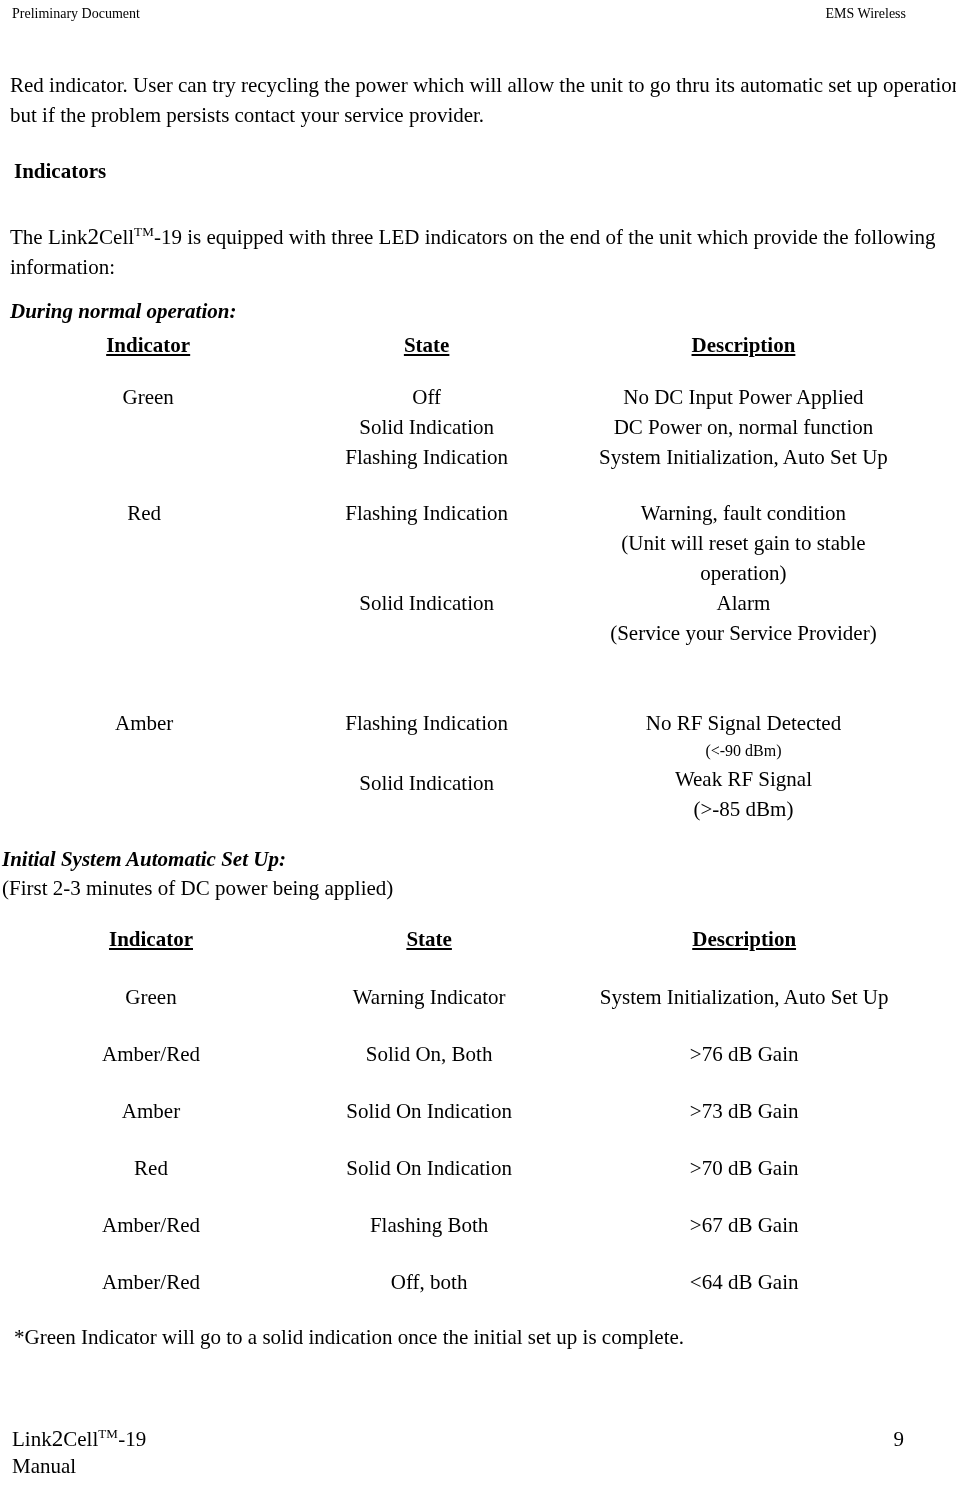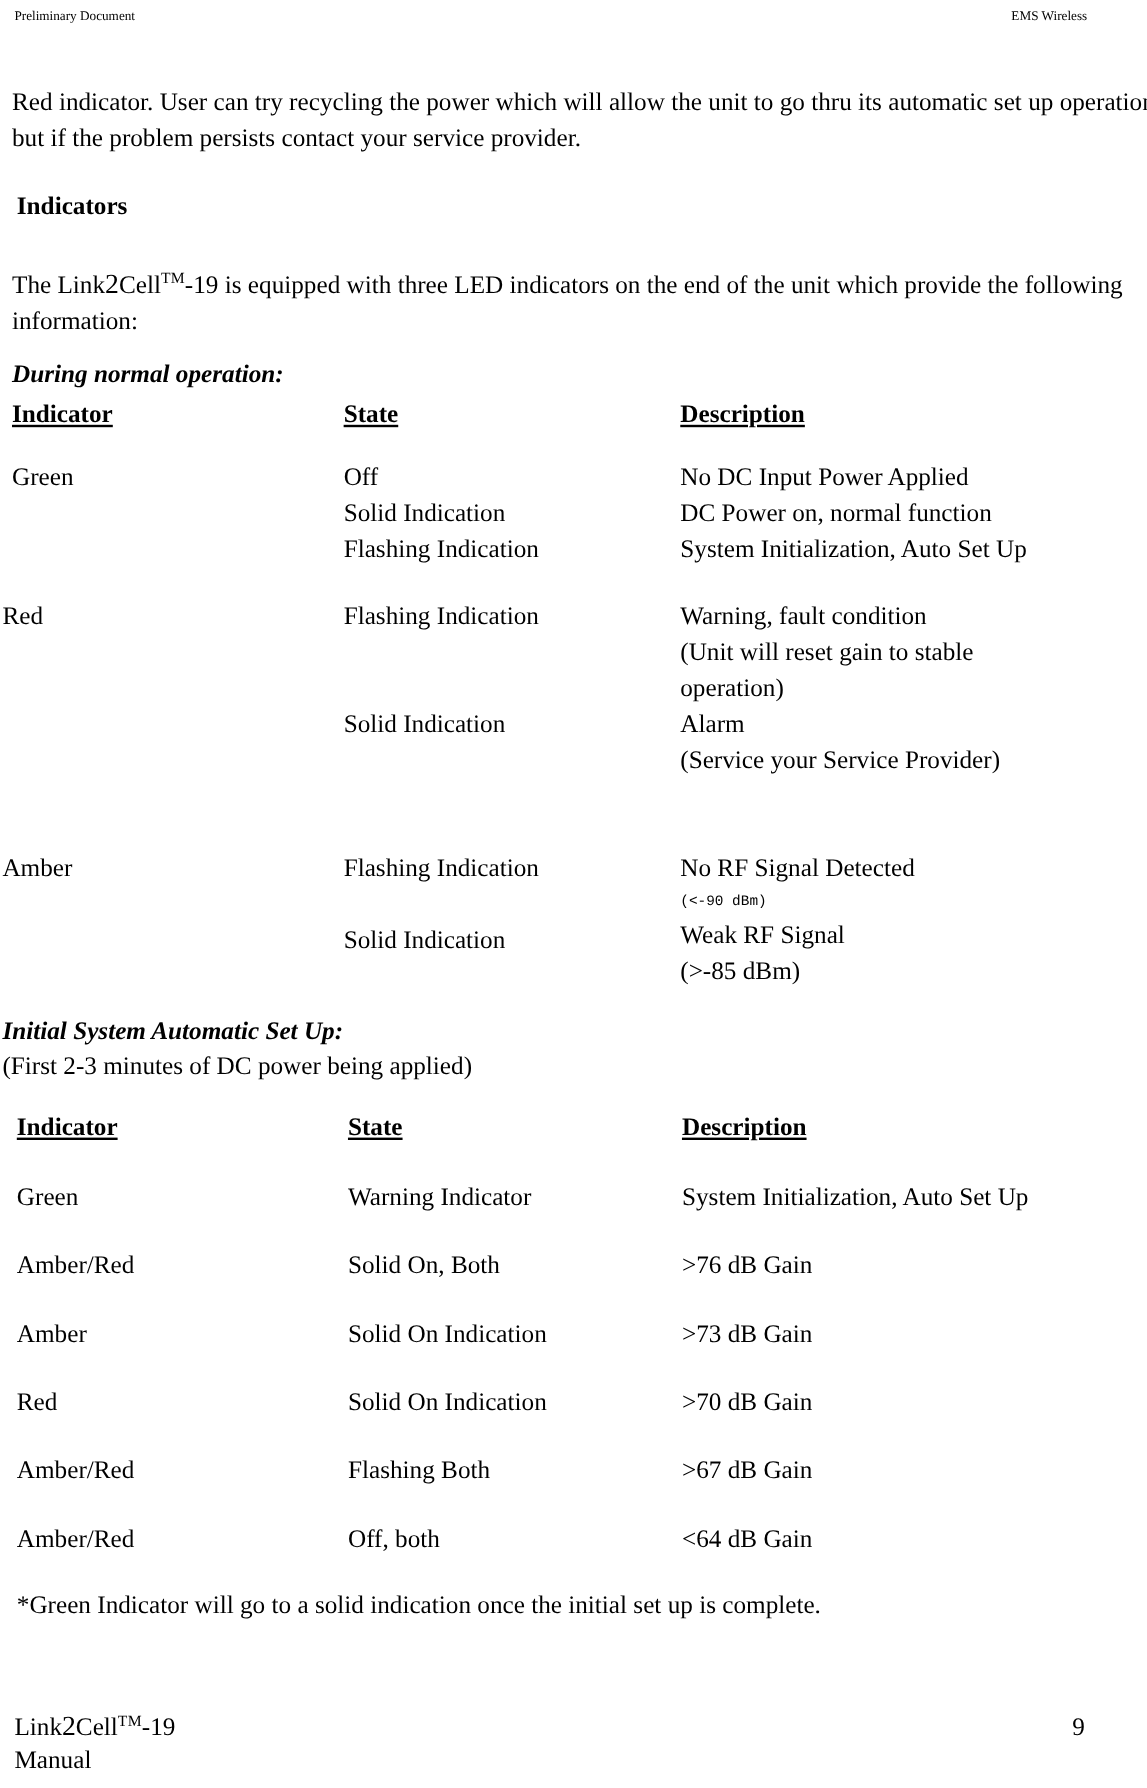--- a/index.html
+++ b/index.html
@@ -17,21 +17,21 @@
     overflow: hidden;
   }
 
   
   .doc-header {
     position: absolute;
     top: 2px;
     left: 0;
     width: 956px;
     height: 28px;
-    font-size: 11px;
+    font-size: 14px;
     line-height: 24px;
   }
   .doc-header .hdr-left {
     position: absolute;
     left: 12px;
     top: 0;
   }
   .doc-header .hdr-center {
     position: absolute;
     left: 0;
@@ -83,37 +83,38 @@
   }
   .big2 { font-size: 1.1em; }
 
   
   .tbl {
     position: absolute;
     left: 0;
     width: 920px;
     border-collapse: collapse;
     font-size: 21px;
+    text-align: center;
   }
   .tbl td {
     vertical-align: top;
     padding: 0;
     line-height: 30px;
     white-space: nowrap;
   }
   .col-ind { width: 300px; }
   .col-st  { width: 295px; }
   .col-de  { width: 361px; }
 
   .hdr-cell {
     font-weight: bold;
     text-decoration: underline;
   }
 
-  .small-dbm { font-size: 12px; font-family: Liberation Mono, monospace; }
+  .small-dbm { font-size: 16px; }
 
   
   .doc-footer {
     position: absolute;
     left: 0;
     bottom: 10px;
     width: 956px;
     font-size: 21px;
     line-height: 27px;
   }

